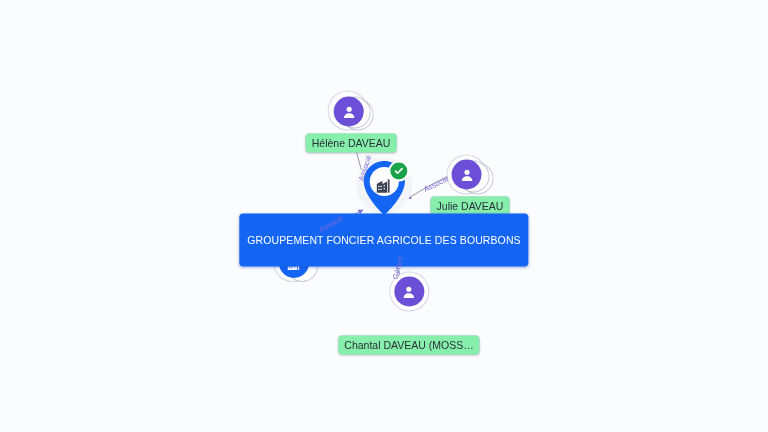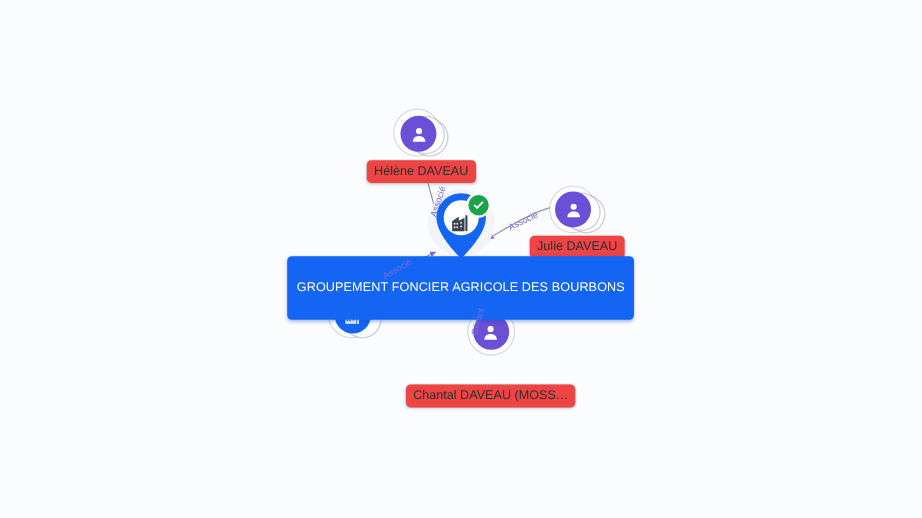--- a/index.html
+++ b/index.html
@@ -86,21 +86,21 @@
     background:#1aa34a;
     border:2px solid #ffffff;
     display:flex;align-items:center;justify-content:center;
     z-index:6;
   }
   .check-badge svg{width:9px;height:9px;display:block;}
 
   
   .label{
     margin-top:2px;
-    background:#ef4444;
+    background:#86efac;
     color:#2b2f38;
     font-size:10.5px;
     line-height:13px;
     padding:3px 6px;
     border-radius:4px;
     white-space:nowrap;
     box-shadow:0 1px 2px rgba(40,50,80,.18), 0 0 0 .5px rgba(190,196,212,.5);
     z-index:8;
     position:relative;
   }
@@ -166,36 +166,36 @@
       <div class="avatar" style="position:absolute;left:5px;top:5px;">
         <svg viewBox="0 0 24 24" xmlns="http://www.w3.org/2000/svg">
           <circle cx="12" cy="8.2" r="3.6" fill="#ffffff"></circle>
           <path d="M4.6 20.5c0-4.2 3.3-6.6 7.4-6.6s7.4 2.4 7.4 6.6z" fill="#ffffff"></path>
         </svg>
       </div>
     </div>
     <div class="label">Hélène DAVEAU</div>
   </div>
 
-  <div class="node" style="left:481px;top:185px;align-items:center;">
+  <div class="node" style="left:470px;top:185px;align-items:center;">
     <div class="node-art" style="width:46px;height:40px;">
       <div class="stack" style="width:30px;height:30px;left:16px;top:9px;"></div>
       <div class="stack" style="width:30px;height:30px;left:12px;top:7px;"></div>
       <div class="halo" style="width:38px;height:38px;left:20px;top:20px;"></div>
       <div class="avatar" style="position:absolute;left:5px;top:5px;">
         <svg viewBox="0 0 24 24" xmlns="http://www.w3.org/2000/svg">
           <circle cx="12" cy="8.2" r="3.6" fill="#ffffff"></circle>
           <path d="M4.6 20.5c0-4.2 3.3-6.6 7.4-6.6s7.4 2.4 7.4 6.6z" fill="#ffffff"></path>
         </svg>
       </div>
     </div>
     <div class="label">Julie DAVEAU</div>
   </div>
 
-  <div class="node" style="left:409px;top:298px;gap:22px;">
+  <div class="node" style="left:409px;top:313px;gap:22px;">
     <div class="node-art" style="width:40px;height:40px;">
       <div class="halo" style="width:38px;height:38px;left:20px;top:20px;"></div>
       <div class="avatar" style="position:absolute;left:5px;top:5px;">
         <svg viewBox="0 0 24 24" xmlns="http://www.w3.org/2000/svg">
           <circle cx="12" cy="8.2" r="3.6" fill="#ffffff"></circle>
           <path d="M4.6 20.5c0-4.2 3.3-6.6 7.4-6.6s7.4 2.4 7.4 6.6z" fill="#ffffff"></path>
         </svg>
       </div>
     </div>
     <div class="label">Chantal DAVEAU (MOSS…</div>

